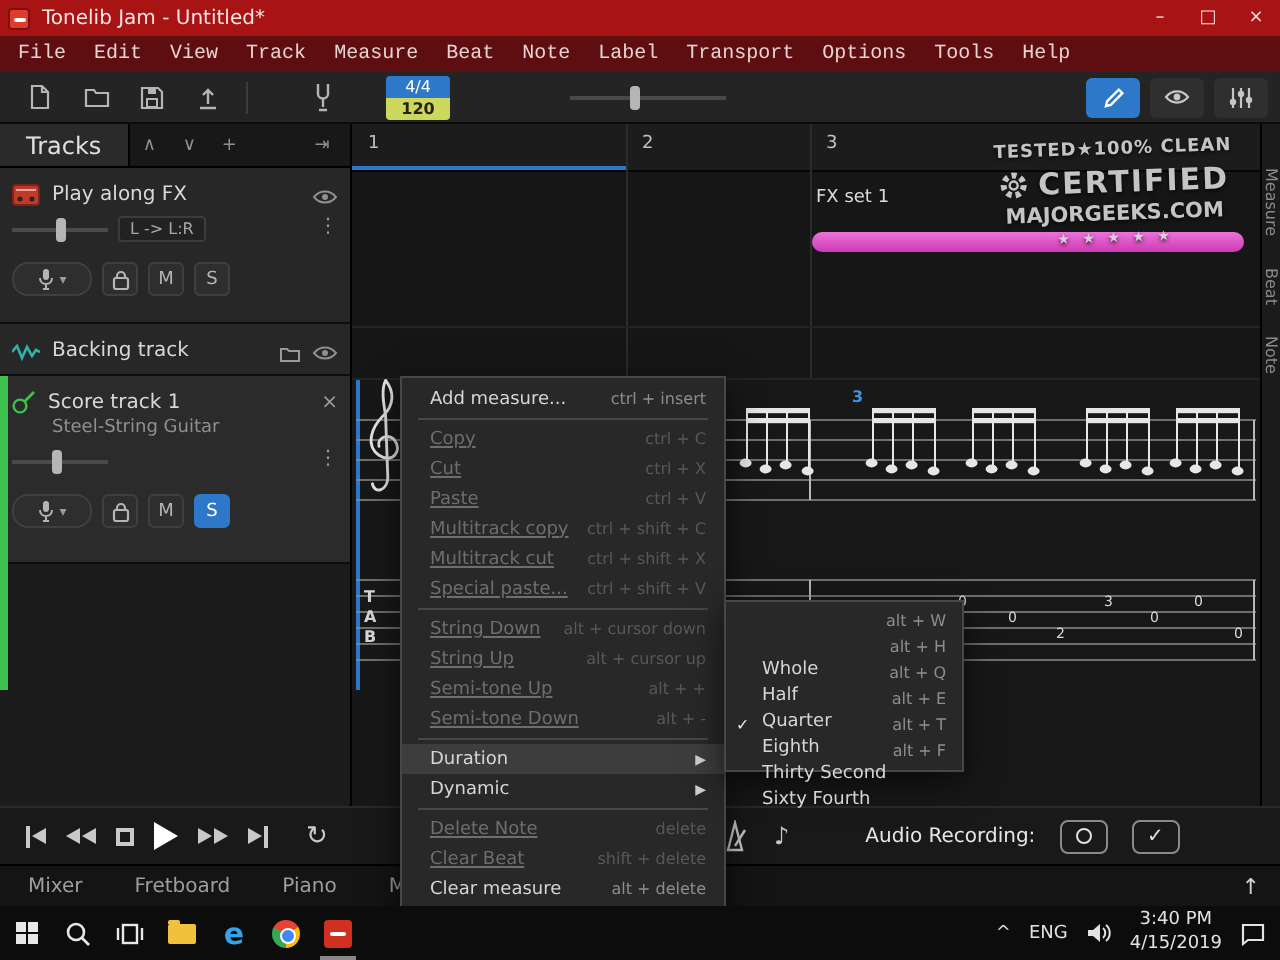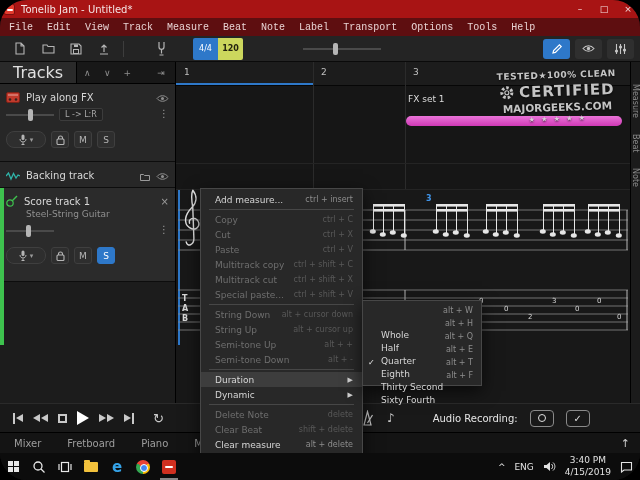--- a/index.html
+++ b/index.html
@@ -1,55 +1,55 @@
 <!DOCTYPE html>
 <html><head>
 <meta charset="utf-8">
 <style>
   * { margin:0; padding:0; box-sizing:border-box; }
   html,body { width:640px; height:480px; }
   body { font-family:"DejaVu Sans","Liberation Sans",sans-serif; background:#000; }
-  .screen { position:relative; width:640px; height:480px; overflow:hidden; background:#141414;border-radius:27px; }
+  .screen { position:relative; width:640px; height:480px; overflow:hidden; background:#141414; }
 
   
   .titlebar { position:absolute; top:0; left:0; right:0; height:18px; background:#a81414; display:flex; align-items:center; }
   .app-ico { width:11px; height:11px; background:#e23b2e; border:1px solid #7d0f0f; border-radius:2px; margin:0 6px 0 4px; position:relative; }
   .app-ico::after { content:""; position:absolute; left:2px; top:4px; width:6px; height:2px; background:#fff; border-radius:1px; }
   .tb-title { font-size:10px; color:#f4e4e4; }
   .win-btns { margin-left:auto; display:flex; }
   .win-btn { width:24px; height:18px; display:flex; align-items:center; justify-content:center; font-size:9px; color:#f2dede; }
 
   
   .menubar { position:absolute; top:18px; left:0; right:0; height:18px; background:#5e0e10; display:flex; align-items:center; padding-left:2px;font-family:Liberation Mono, monospace; }
   .menu-item { padding:0 7px; font-size:10px; color:#e8d3d3; height:100%; display:flex; align-items:center; }
 
   
   .toolbar { position:absolute; top:36px; left:0; right:0; height:26px; background:#242424; border-bottom:1px solid #0a0a0a; display:flex; align-items:center; padding:0 6px; }
   .tbtn { width:28px; height:20px; display:flex; align-items:center; justify-content:center; border-radius:3px; }
   .tsep { width:1px; height:16px; background:#3d3d3d; margin:0 5px; }
   .fork { margin:0 18px; }
-  .sig { width:50px; height:22px; border-radius:2px; overflow:hidden; display:flex; flex-direction:row; }
+  .sig { width:32px; height:22px; border-radius:2px; overflow:hidden; display:flex; flex-direction:column; }
   .sig-top { flex:1; background:#2e78c9; color:#fff; font-size:8px; display:flex; align-items:center; justify-content:center; }
   .sig-bot { flex:1; background:#ccd75d; color:#23230f; font-size:8px; font-weight:bold; display:flex; align-items:center; justify-content:center; }
   .lcd { width:128px; height:22px; margin-left:3px; background:linear-gradient(180deg,#d6e06a,#b7c44e); border-radius:2px; display:flex; align-items:center; justify-content:center;
          font-family:"DejaVu Sans Mono",monospace; font-size:15px; font-weight:bold; font-style:italic; color:#25250f; letter-spacing:2px; }
   .tb-slider { position:relative; width:78px; height:14px; margin-left:60px; }
   .groove { position:absolute; left:0; right:0; top:6px; height:2px; background:#4a4a4a; }
   .handle { position:absolute; top:1px; width:5px; height:12px; background:#b5b5b5; border-radius:2px; }
   .right-btns { margin-left:auto; display:flex; gap:5px; }
   .tbtn2 { width:27px; height:20px; background:#2f2f2f; border-radius:3px; display:flex; align-items:center; justify-content:center; }
   .tbtn2.active { background:#2e78c9; }
 
   
   .main { position:absolute; top:62px; left:0; right:0; height:341px; }
 
   
   .tracks-panel { position:absolute; left:0; top:0; width:176px; height:100%; background:#1c1c1c; border-right:1px solid #000; }
   .tp-tabbar { height:22px; background:#181818; display:flex; align-items:center; border-bottom:1px solid #000; }
-  .tp-tab { height:100%; padding:0 13px; background:#2a2a2a; color:#e0e0e0; font-size:16px; display:flex; align-items:center; border-right:1px solid #000; }
+  .tp-tab { height:100%; padding:0 13px; background:#2a2a2a; color:#e0e0e0; font-size:12px; display:flex; align-items:center; border-right:1px solid #000; }
   .tp-ico { width:20px; text-align:center; color:#8f8f8f; font-size:9px; }
   .tp-ico.right { margin-left:auto; margin-right:4px; }
   .trk { position:absolute; left:0; right:0; background:#272727; border-bottom:1px solid #0d0d0d; }
   .trk1 { top:22px; height:78px; } .trk2 { top:100px; height:26px; } .trk3 { top:126px; height:94px; background:#2b2b2b; }
   .trk-hd { display:flex; align-items:flex-end; gap:6px; height:16px; padding:0 6px; margin-top:3px; }
   .trk-name { font-size:10px; color:#d8d8d8; flex:1; white-space:nowrap; overflow:hidden; }
   .trk-sub { font-size:9px; color:#909090; margin-left:26px; margin-top:2px; }
   .row { display:flex; align-items:flex-start; gap:5px; padding:0 6px; margin-top:5px; height:18px; }
   .sl { position:relative; width:48px; height:14px; }
   .chip { font-size:8px; color:#a8a8a8; border:1px solid #3c3c3c; background:#222; border-radius:2px; padding:1px 5px; white-space:nowrap; }
@@ -77,21 +77,21 @@
 
   
   .right-strip { position:absolute; right:0; top:0; width:10px; height:100%; background:#1b1b1b; border-left:1px solid #000; display:flex; flex-direction:column; align-items:center; gap:16px; padding-top:22px; }
   .rs-label { writing-mode:vertical-rl; font-size:8px; color:#8a8a8a; }
 
   
   .ctx { position:absolute; left:200px; top:188px; width:163px; background:#282828; border:1px solid #474747; box-shadow:0 5px 16px rgba(0,0,0,.65); z-index:60; padding:3px 0; }
   .cm-item { height:15px; display:flex; align-items:center; padding:0 9px 0 14px; }
   .cm-label { color:#d6d6d6; font-size:9px; white-space:nowrap; }
   .cm-sc { margin-left:auto; color:#8d8d8d; font-size:8px; white-space:nowrap; }
-  .cm-item.dis .cm-label { color:#6e6e6e; } .cm-item.dis .cm-sc { color:#585858; }
+  .cm-item.dis .cm-label { color:#6e6e6e;text-decoration:underline; } .cm-item.dis .cm-sc { color:#585858; }
   .cm-item.hl { background:#3d3d3d; }
   .cm-arrow { margin-left:auto; color:#cfcfcf; font-size:7px; }
   .cm-sep { height:1px; background:#474747; margin:2px 8px; }
   .sub { position:absolute; left:362px; top:300px; width:120px; background:#282828; border:1px solid #474747; box-shadow:0 5px 16px rgba(0,0,0,.65); z-index:61; padding:3px 0; }
   .sm-item { height:13px; display:flex; align-items:center; padding:0 8px 0 18px; position:relative; }
   .sm-label { font-size:9px; color:#d6d6d6;margin-top:48px; }
   .sm-check { position:absolute; left:5px; font-size:8px; color:#eaeaea; }
   .sm-sc { margin-left:auto; font-size:8px; color:#8d8d8d; }
 
   

